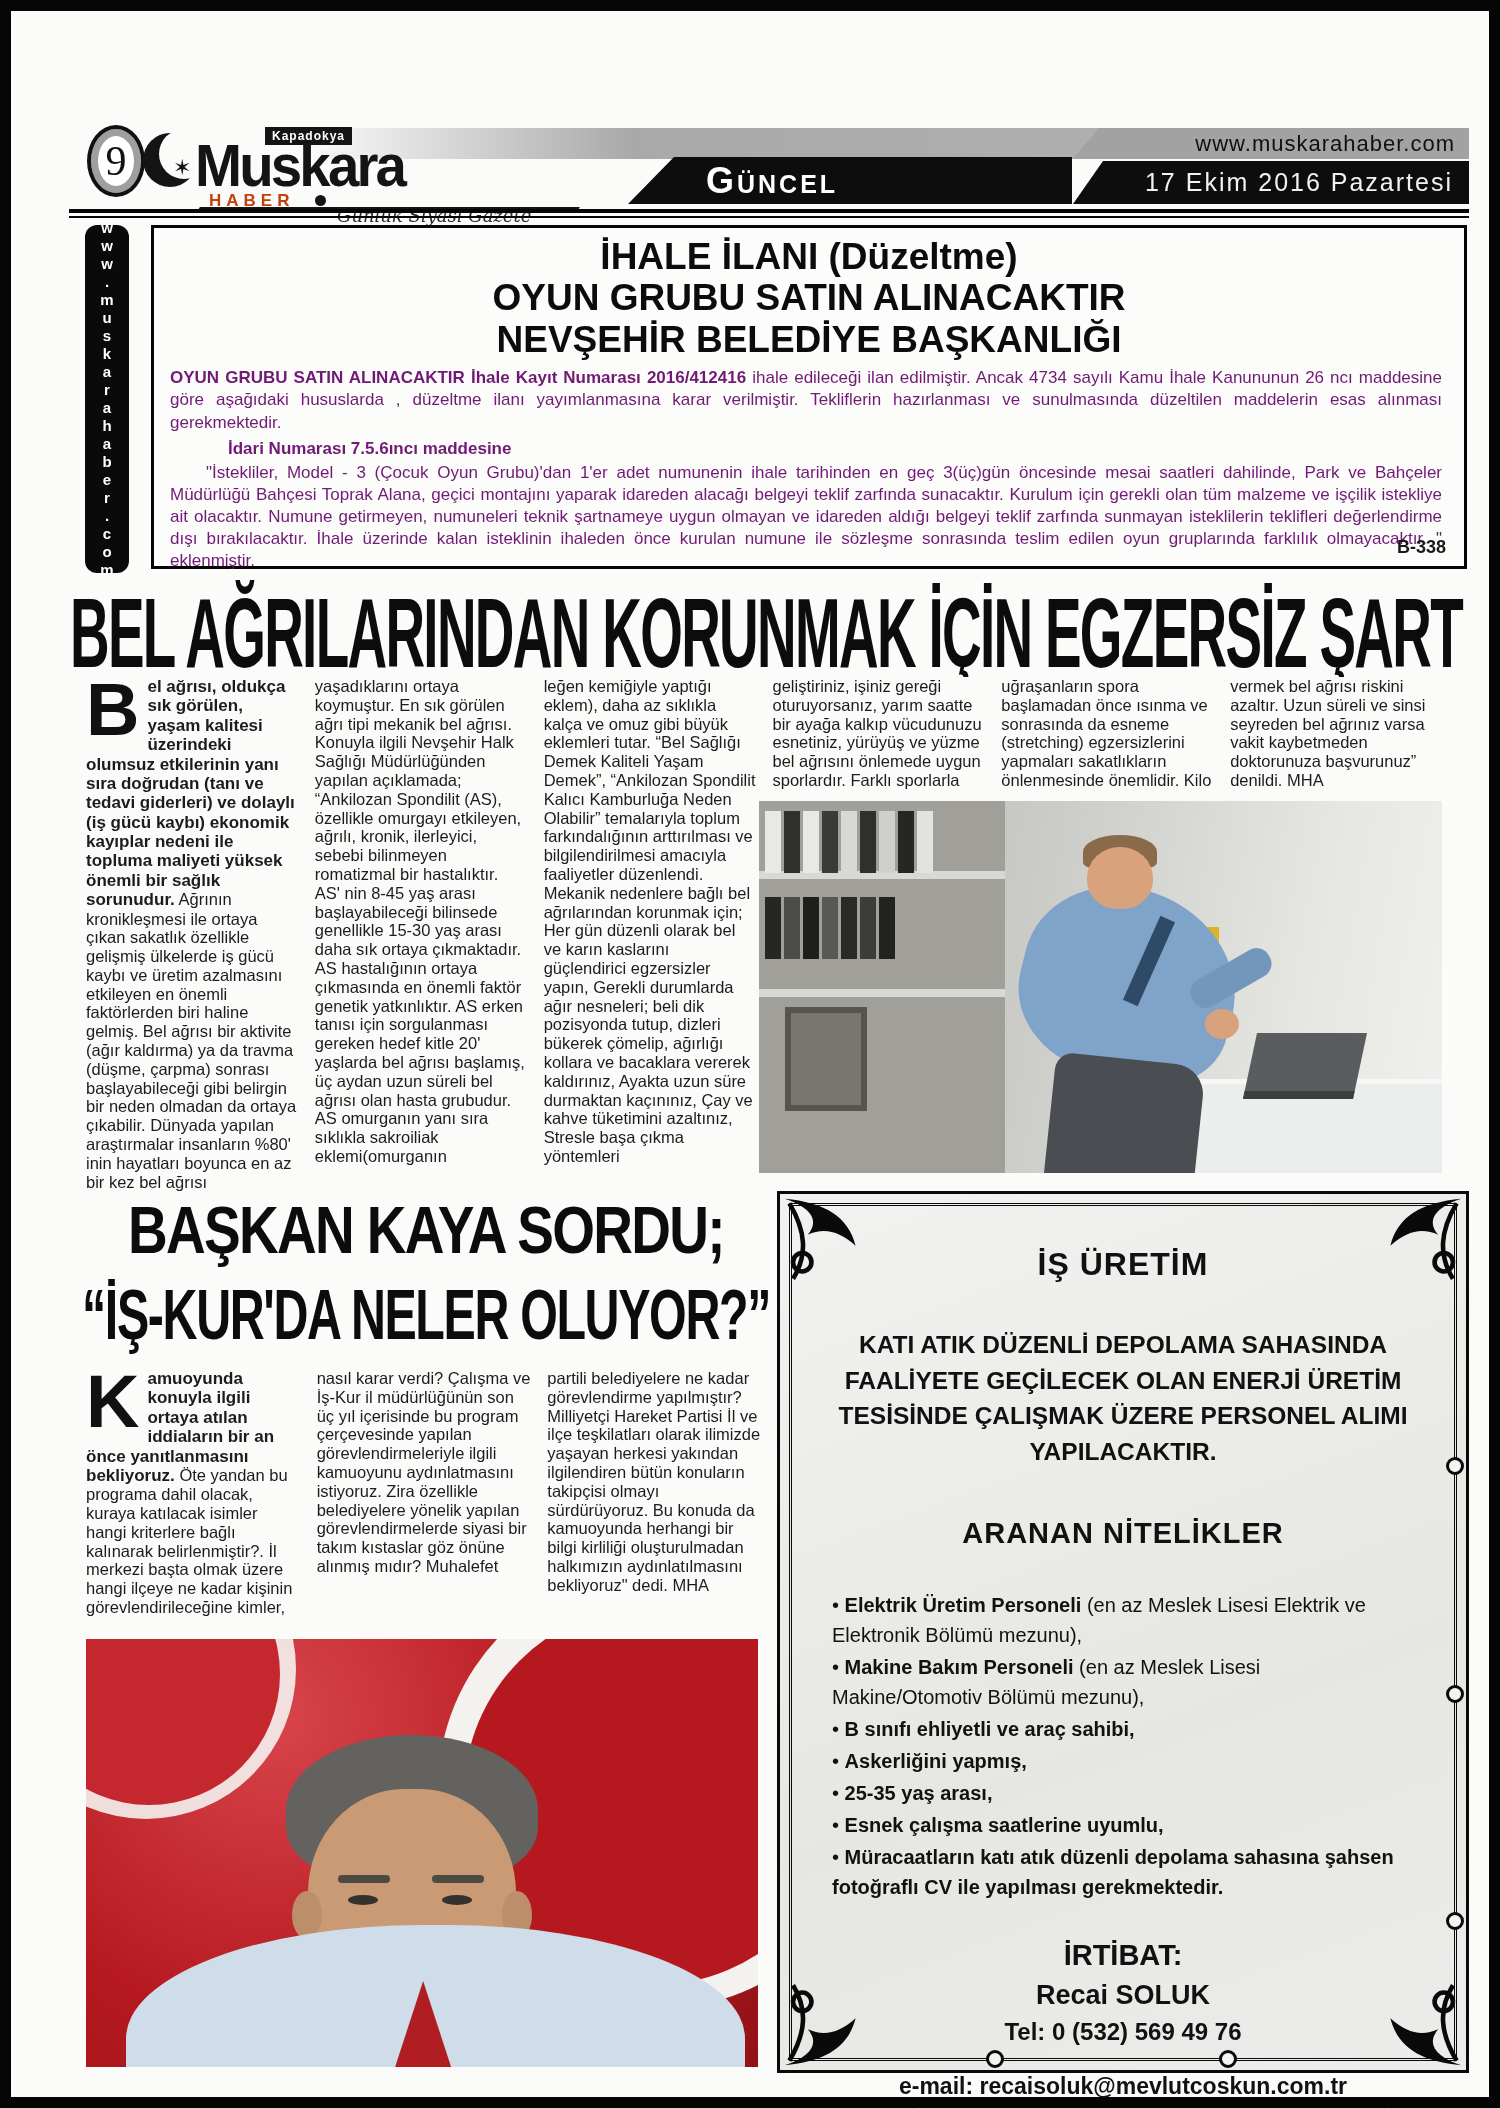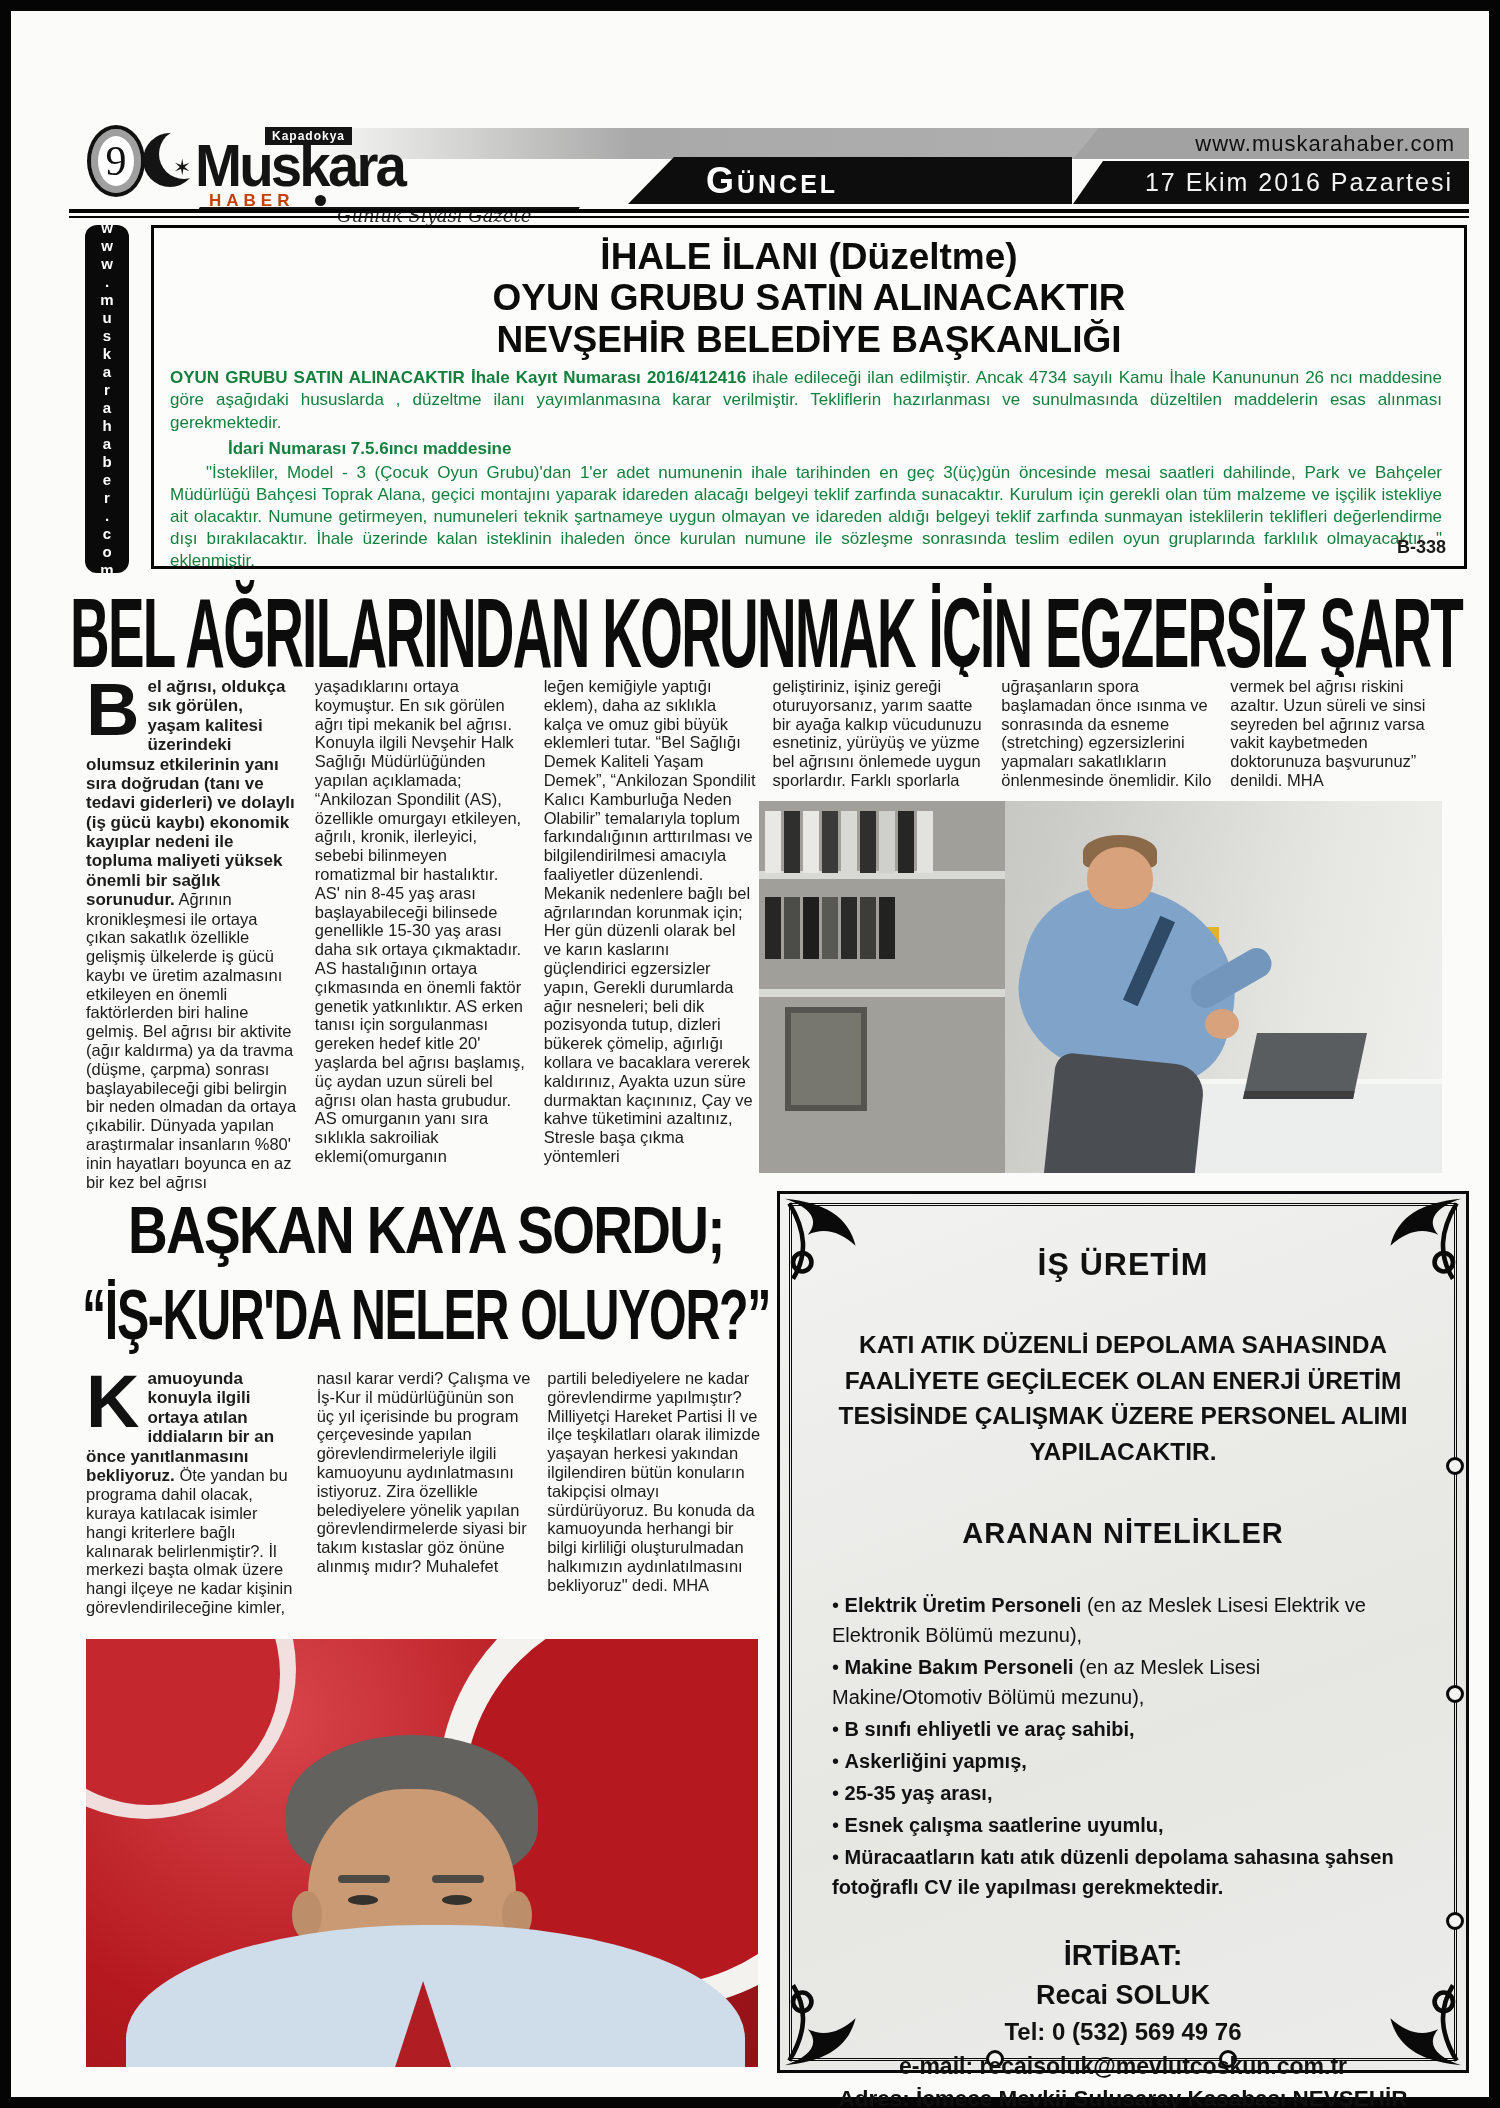--- a/index.html
+++ b/index.html
@@ -48,21 +48,21 @@
   .side-strip{position:absolute;left:74px;top:214px;width:44px;height:348px;background:#0a0a0a;
               border-radius:12px;display:flex;align-items:center;justify-content:center;}
   .side-strip span{writing-mode:vertical-rl;text-orientation:upright;color:#fff;
                    font-size:15px;font-weight:bold;letter-spacing:1px;line-height:1;}
 
   
   .tender{position:absolute;left:140px;top:214px;width:1316px;height:344px;border:3px solid #050505;
           box-sizing:border-box;background:#fcfcfb;padding:6px 16px 8px 16px;}
   .tender h1{margin:2px 0 0 0;text-align:center;font-size:37px;line-height:1.12;color:#0c0c0c;
              font-weight:bold;letter-spacing:0;}
-  .tender p{margin:7px 6px 0 0;font-size:17px;line-height:1.3;text-align:justify;color:#15803d;}
+  .tender p{margin:7px 6px 0 0;font-size:17px;line-height:1.3;text-align:justify;color:#701a75;}
   .tender .madde{margin-left:58px;font-weight:bold;text-align:left;margin-top:4px;}
   .tender .body{text-indent:36px;margin-top:2px;}
   .tender .code{position:absolute;right:18px;bottom:8px;font-size:18px;font-weight:bold;}
 
   
   .hl1{position:absolute;left:55px;top:556px;width:1400px;height:110px;}
   .hl2{position:absolute;left:62px;top:1180px;width:706px;height:170px;}
   svg text{font-family:"Liberation Sans",sans-serif;fill:#0c0c0c;}
 
   
@@ -130,21 +130,21 @@
   .jobad-title{font-size:32px;font-weight:bold;margin-top:22px;letter-spacing:1px;}
   .jobad-intro{font-size:24.5px;font-weight:bold;line-height:1.45;margin-top:44px;}
   .jobad-sub{font-size:29px;font-weight:bold;margin-top:48px;letter-spacing:1px;}
   .jobad-bullets{text-align:left;margin:40px 0 0 0;padding:0;list-style:none;font-size:20px;line-height:1.5;}
   .jobad-bullets li{margin:2px 0;}
   .jobad-bullets .b{font-weight:bold;}
   .jobad-contact{margin-top:32px;line-height:1.45;}
   .c-title{font-size:29px;font-weight:bold;}
   .c-name{font-size:27px;font-weight:bold;}
   .c-tel{font-size:24px;font-weight:bold;}
-  .c-mail{font-size:23px;font-weight:bold;}
+  .c-mail{font-size:23px;font-weight:bold;margin-top:20px;}
   .c-addr{font-size:22.5px;font-weight:bold;}
 </style>
 </head>
 <body>
 
 <div class="frame">
 
   <div class="circle9">
     <span>9</span>
   </div>

